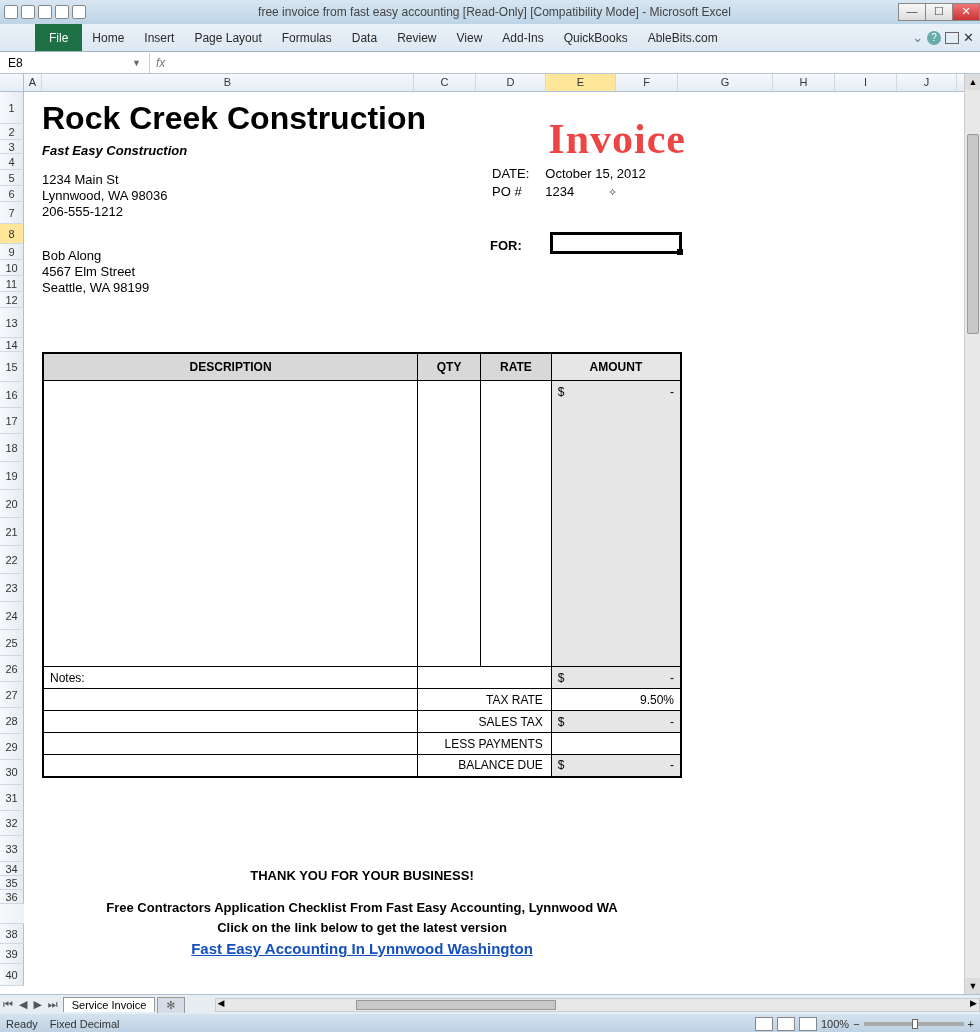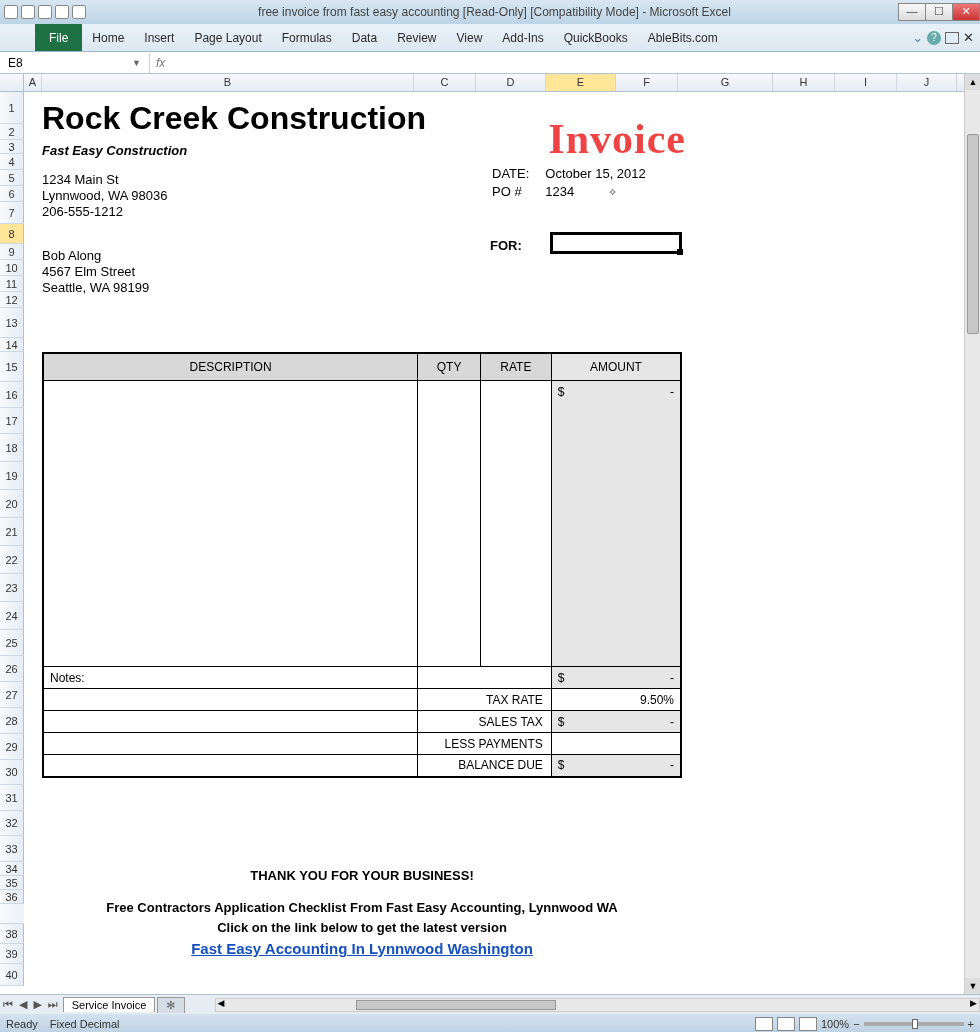--- a/index.html
+++ b/index.html
@@ -129,21 +129,21 @@
   top: 260px;
   left: 0;
   width: 640px;
   border: 2px solid #000;
   border-collapse: collapse;
 }
 .tbl th {
   background: #d8d8d8;
   border: 1px solid #000;
   font-size: 12px;
-  font-weight: normal;
+  font-weight: bold;
   padding: 6px 4px;
   text-align: center;
 }
 .tbl td {
   border-left: 1px solid #000;
   border-right: 1px solid #000;
   font-size: 12px;
   padding: 2px 6px;
   height: 22px;
 }

